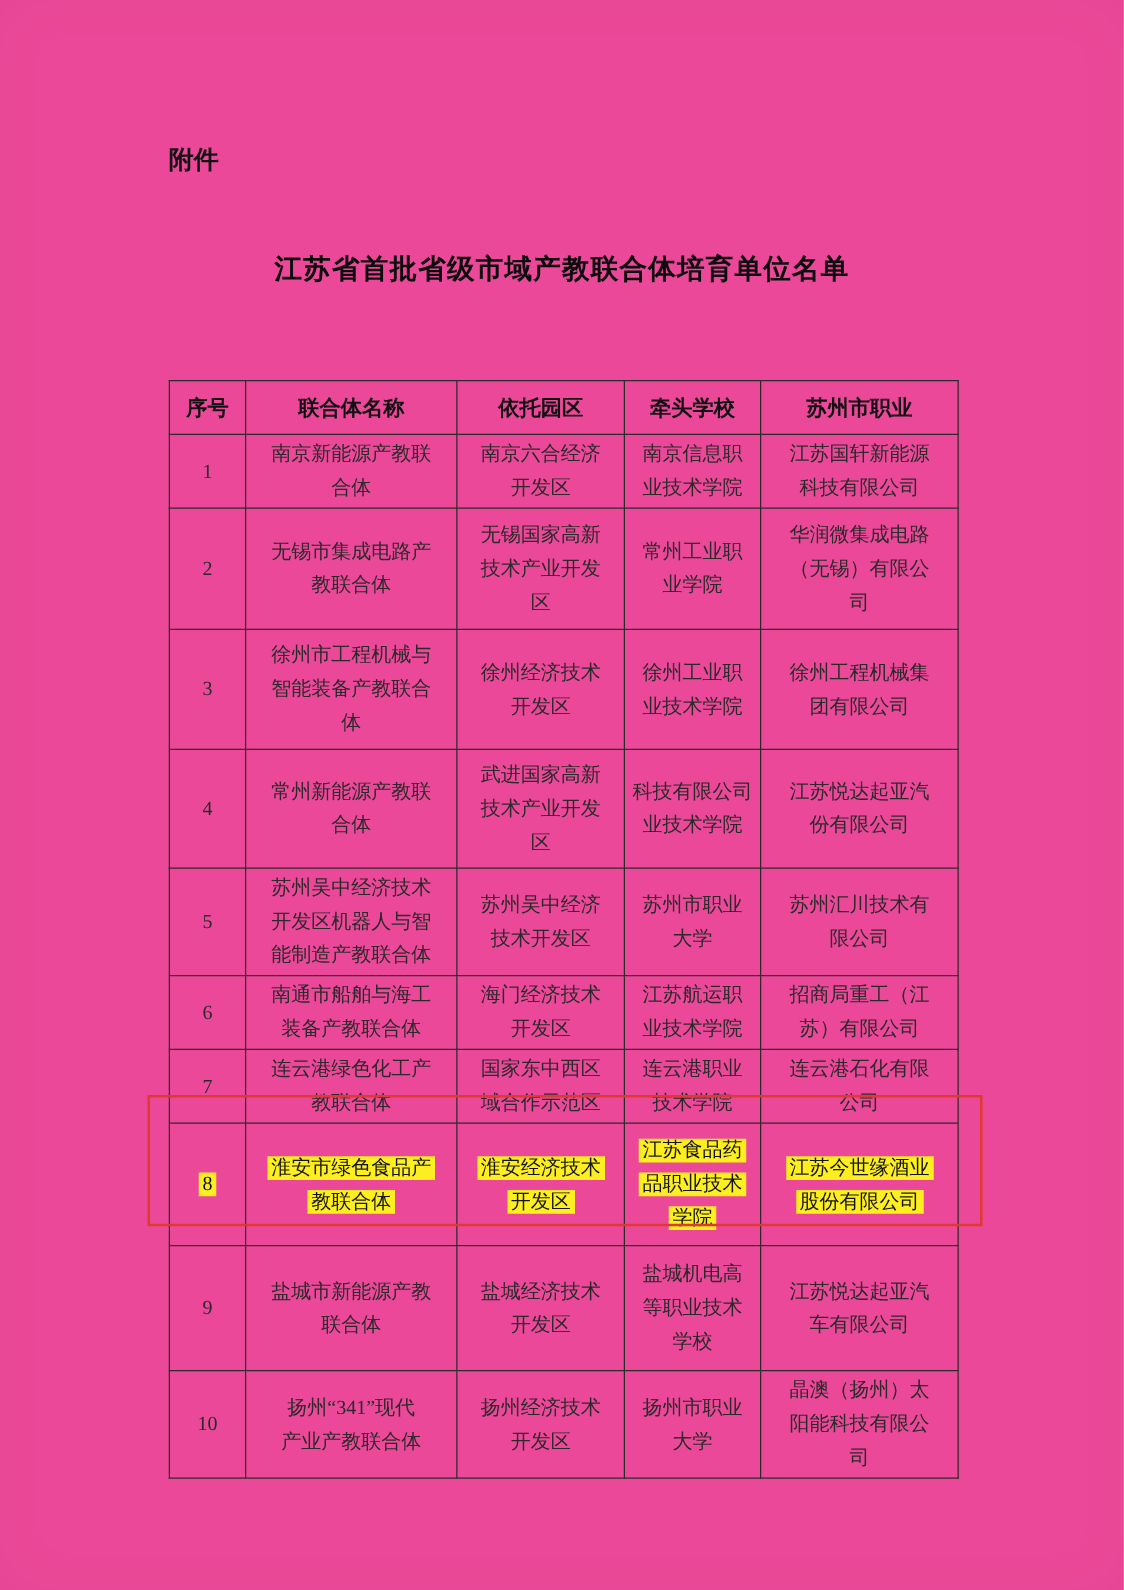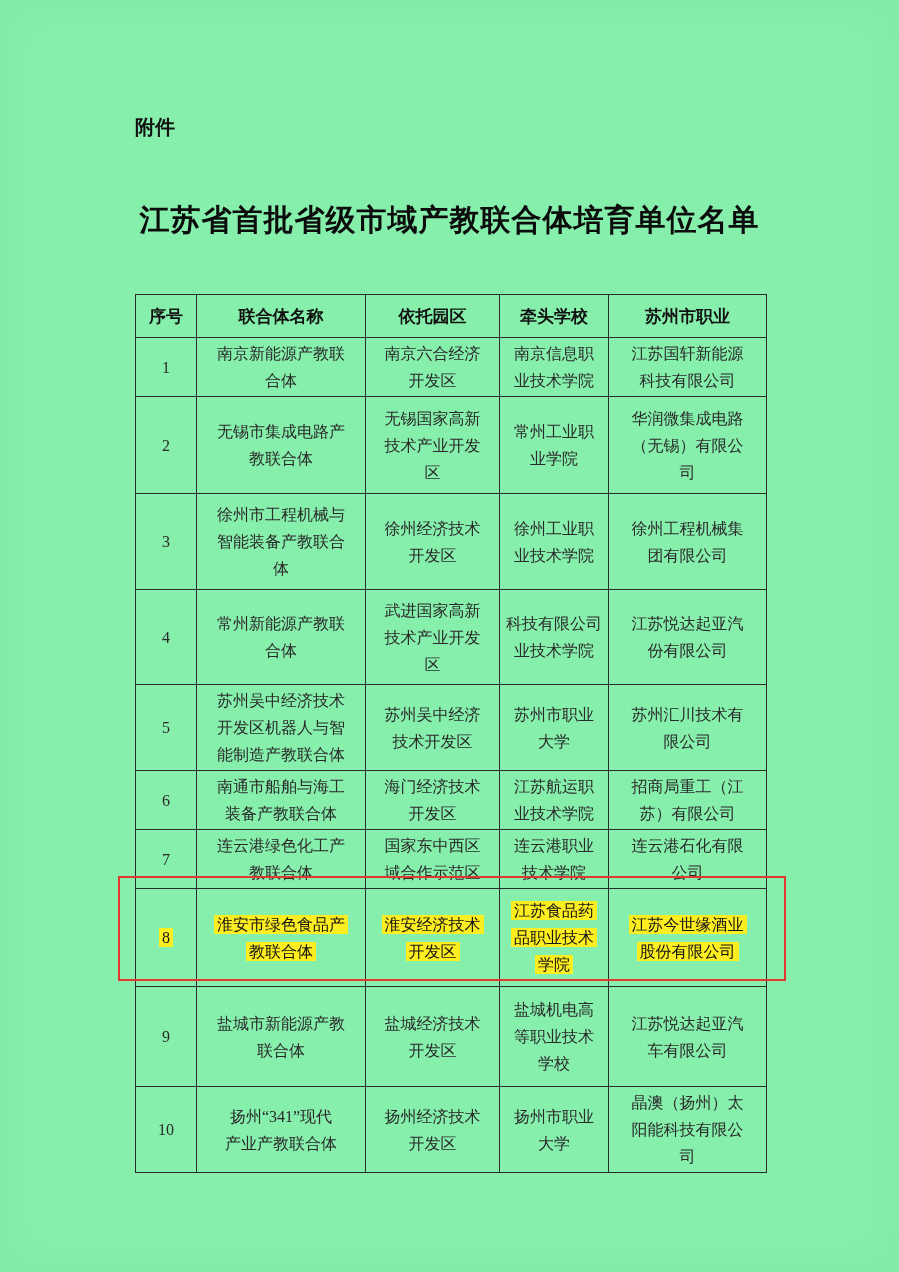--- a/index.html
+++ b/index.html
@@ -1,50 +1,50 @@
 <!DOCTYPE html>
 <html><head>
 <meta charset="utf-8">
 <style>
   html,body { margin:0; padding:0; }
   .page {
     position:relative;
     width:899px;
     height:1272px;
-    background:#86efac;
+    background:#ec4899;
     font-family:"Liberation Serif","DejaVu Serif",serif;
     color:#1f1f1f;
     overflow:hidden;
     box-shadow: inset 0 0 50px rgba(0,0,0,0.03);
   }
   .attachment {
     position:absolute;
     left:135px;
     top:114px;
     font-family:"Liberation Sans","DejaVu Sans",sans-serif;
     font-size:20px;
     font-weight:600;
     color:#111;
   }
   .title {
     position:absolute;
     left:0; right:0;
     top:200px;
     margin:0;
     text-align:center;
-    font-size:30px;
+    font-size:22px;
     font-weight:bold;
     letter-spacing:1px;
     font-family:"Liberation Serif","DejaVu Serif",serif;
     color:#0c0c0c;
   }
   table.doc-table {
     position:absolute;
     left:135px;
-    top:294px;
+    top:304px;
     width:631px;
     border-collapse:collapse;
     table-layout:fixed;
   }
   .doc-table th, .doc-table td {
     border:1px solid #2b2b2b;
     text-align:center;
     vertical-align:middle;
     padding:2px 4px;
     overflow:hidden;

